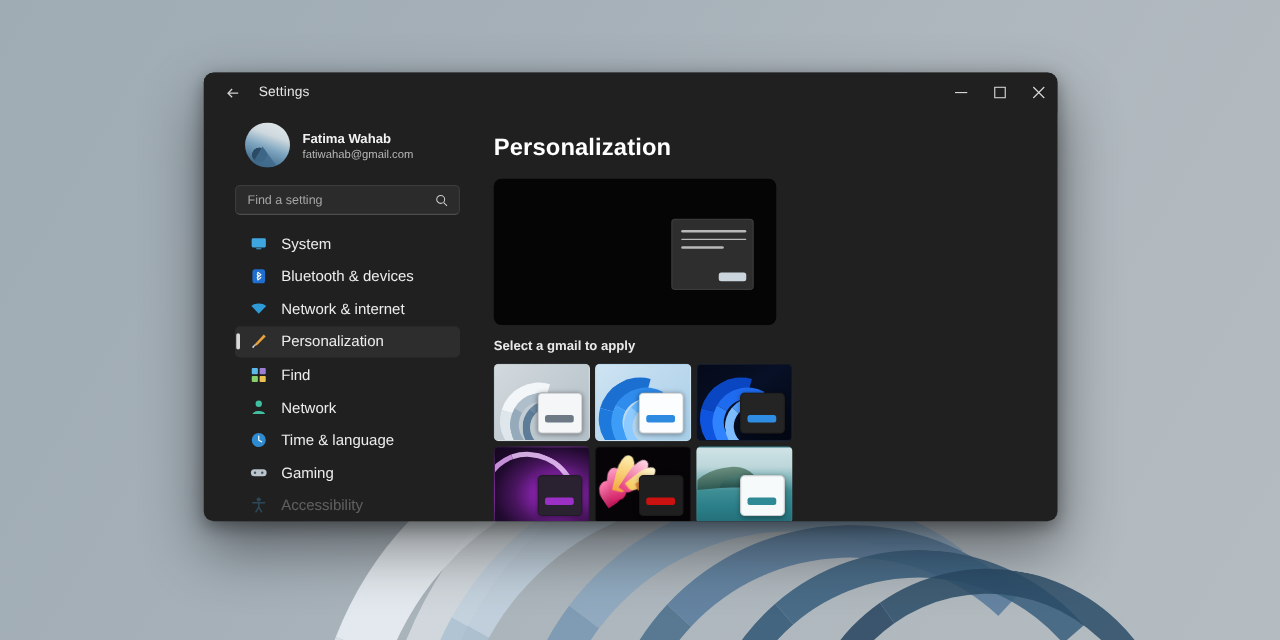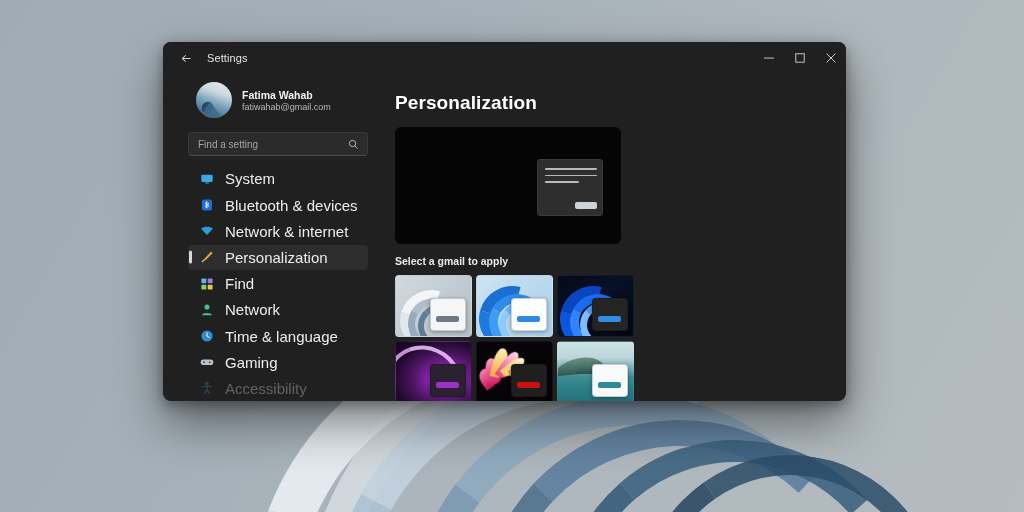--- a/index.html
+++ b/index.html
@@ -70,21 +70,21 @@
     left: 300px; top: 300px; width: 680px; height: 680px;
     border-width: 40px;
     border-top-color: #f2f6f9; border-left-color: #e4ecf2;
     transform: rotate(-34deg);
     opacity: .55;
   }
 
   
   #settings-window {
     position: absolute;
-    left: 163px; top: 42px;
+    left: 163px; top: 58px;
     width: 683px; height: 359px;
     background: #202020;
     border-radius: 8px;
     box-shadow: 0 22px 48px rgba(0,0,0,.45), 0 4px 14px rgba(0,0,0,.35);
     overflow: hidden;
     display: flex;
     flex-direction: column;
   }
 
   
@@ -190,21 +190,21 @@
 
   .nav { display: flex; flex-direction: column; gap: 1px; overflow: hidden; }
   .nav-item {
     position: relative;
     height: 26px;
     display: flex; align-items: center;
     gap: 11px;
     padding-left: 12px;
     border-radius: 4px;
     color: #ededed;
-    font-size: 15px;
+    font-size: 12px;
   }
   .nav-item.selected { background: #2d2d2d; }
   .nav-item.selected::before {
     content: "";
     position: absolute;
     left: 1px; top: 50%;
     transform: translateY(-50%);
     width: 2.5px; height: 13px;
     border-radius: 2px;
     background: #d8d8d8;

